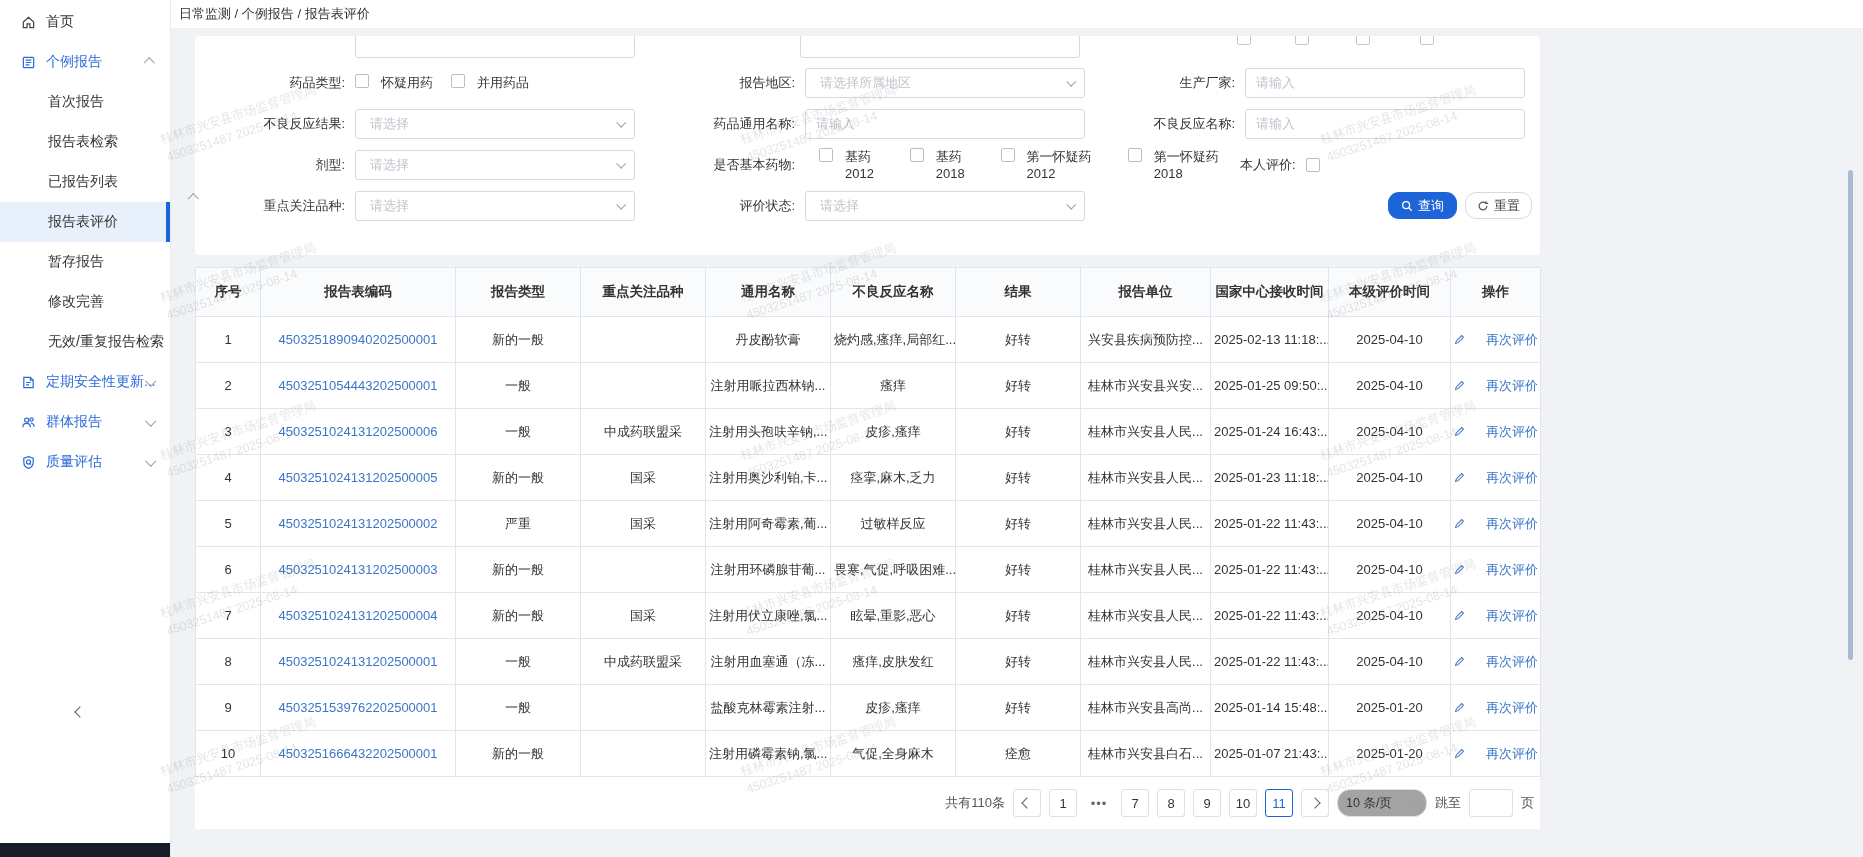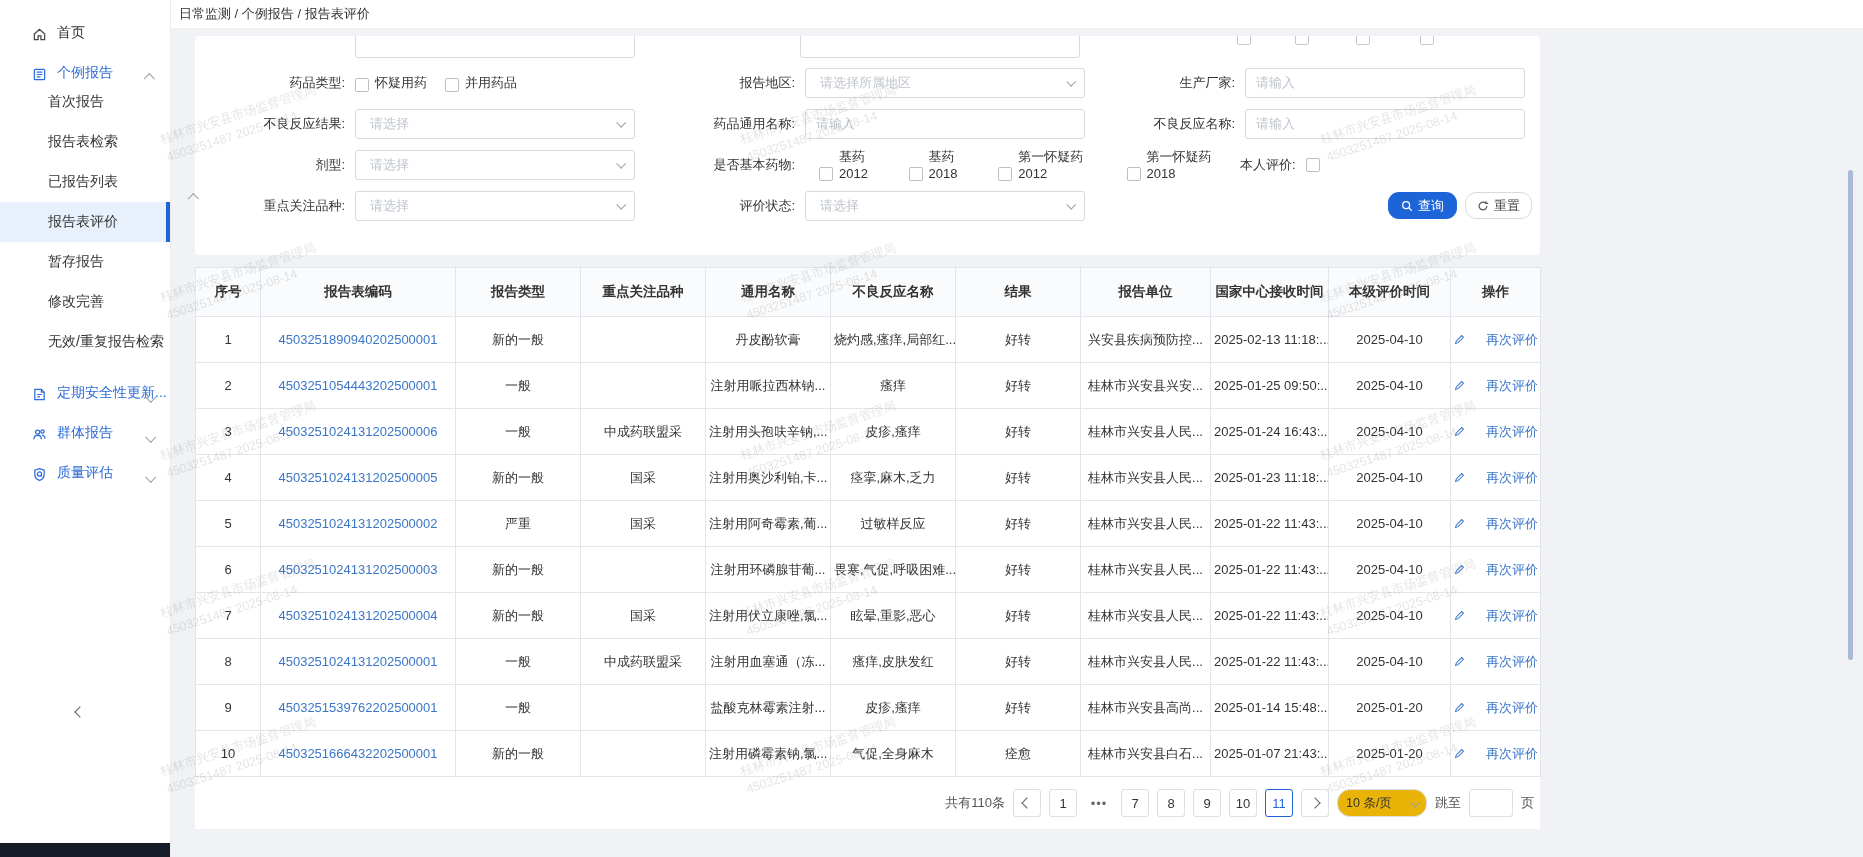--- a/index.html
+++ b/index.html
@@ -4,21 +4,21 @@
 <style>
   html,body{margin:0;padding:0;}
   body{
     width:1863px;height:857px;overflow:hidden;position:relative;
     font-family:"Liberation Sans","DejaVu Sans",sans-serif;
     background:#f0f2f5;color:#333;
   }
   
   .sidebar{position:absolute;left:0;top:0;width:170px;height:857px;background:#fff;border-right:1px solid #ececec;z-index:2;}
   .side-list{padding-top:2px;}
-  .side-item{height:40px;display:flex;align-items:flex-end;padding-left:31px;gap:10px;font-size:14px;color:#333;cursor:pointer;position:relative;}
+  .side-item{height:40px;display:flex;align-items:center;padding-left:20px;gap:10px;font-size:14px;color:#333;cursor:pointer;position:relative;}
   .side-item .s-icon{width:16px;height:16px;flex:none;display:flex;align-items:center;justify-content:center;color:#444;}
   .side-item.group .s-label,.side-item.group .s-icon{color:#2b6bd9;}
   .side-item .chev{position:absolute;right:16px;}
   .submenu-item{height:40px;display:flex;align-items:center;padding-left:48px;font-size:14px;color:#333;cursor:pointer;position:relative;}
   .submenu-item.active{background:#e8f1fb;}
   .submenu-item.active::after{content:"";position:absolute;right:0;top:0;width:4px;height:100%;background:#1c64d8;}
   .side-collapse{position:absolute;left:76px;top:702px;cursor:pointer;}
   .side-bottom{position:absolute;left:0;bottom:0;width:170px;height:14px;background:#161d29;}
   
   .chev{display:inline-block;width:7px;height:7px;border-right:1.5px solid #9aa0a8;border-bottom:1.5px solid #9aa0a8;}
@@ -41,42 +41,42 @@
   .c2{width:445px;}
   .c3{width:455px;}
   .f-label{width:150px;text-align:right;font-size:13px;color:#333;padding-right:10px;flex:none;white-space:nowrap;}
   .c2 .f-label{width:155px;}
   .field{position:relative;width:280px;height:30px;border:1px solid #d6d9e0;border-radius:3px;background:#fff;display:flex;align-items:center;padding:0 24px 0 14px;font-size:13px;color:#bfc4cc;box-sizing:border-box;}
   .field .chev{position:absolute;right:10px;width:6px;height:6px;}
   .f-input{width:280px;height:30px;border:1px solid #d6d9e0;border-radius:3px;background:#fff;padding:0 10px;font-size:13px;color:#333;box-sizing:border-box;font-family:inherit;outline:none;}
   .f-input::placeholder{color:#bfc4cc;}
   .cb{width:14px;height:14px;border:1px solid #b9bec7;border-radius:2px;background:#fff;flex:none;box-sizing:border-box;cursor:pointer;}
   .cb-group{display:flex;align-items:center;gap:18px;}
-  .cb-item{display:flex;align-items:flex-end;gap:6px;font-size:13px;color:#333;}
+  .cb-item{display:flex;align-items:flex-start;gap:12px;font-size:13px;color:#333;}
   .cell-ess{flex:1;}
   .cell-self{width:300px;justify-content:flex-start;padding-right:97px;}
   .cell-self .f-label{width:auto;}
   .cell-btns{justify-content:flex-end;padding-right:8px;}
   .btn{height:27px;border-radius:11px;font-size:13px;display:inline-flex;align-items:center;gap:5px;cursor:pointer;font-family:inherit;}
   .btn-primary{background:#1c64d8;color:#fff;border:none;padding:0 13px;}
   .btn-plain{background:#fff;color:#444;border:1px solid #d6d9e0;padding:0 11px;}
   .filter-collapse{position:absolute;left:20px;top:188px;z-index:6;cursor:pointer;}
   
   .table-card{position:absolute;left:25px;top:267px;width:1345px;background:#fff;}
   table{width:100%;border-collapse:collapse;table-layout:fixed;}
   th{height:48px;background:#fafbfc;border:1px solid #e2e5ea;font-size:13.5px;font-weight:600;color:#333;text-align:center;padding:0 2px;overflow:hidden;white-space:nowrap;}
   td{height:45px;border:1px solid #e2e5ea;font-size:13px;color:#333;text-align:center;padding:0 3px;overflow:hidden;white-space:nowrap;}
   .code-link{color:#3a76c8;text-decoration:none;cursor:pointer;}
   .action-link{color:#3a76c8;text-decoration:none;cursor:pointer;display:inline-flex;align-items:center;gap:21px;}
   
   .pager{height:52px;display:flex;align-items:center;justify-content:flex-end;gap:8px;padding-right:6px;font-size:13px;color:#555;background:#fff;}
   .page-btn{min-width:28px;height:28px;border:1px solid #dcdfe4;background:#fff;border-radius:3px;font-size:13px;color:#333;display:inline-flex;align-items:center;justify-content:center;cursor:pointer;box-sizing:border-box;padding:0 4px;font-family:inherit;}
   .page-btn.active{border-color:#1c64d8;color:#1c64d8;}
   .page-btn.ellipsis{border:none;background:transparent;color:#666;letter-spacing:1px;}
-  .size-select{width:90px;height:28px;border:1px solid #dcdfe4;border-radius:13px;display:flex;align-items:center;justify-content:space-between;padding:0 8px;font-size:12.5px;color:#333;background:#eab308;box-sizing:border-box;cursor:pointer;}
+  .size-select{width:90px;height:28px;border:1px solid #dcdfe4;border-radius:13px;display:flex;align-items:center;justify-content:space-between;padding:0 8px;font-size:12.5px;color:#333;background:#a3a3a3;box-sizing:border-box;cursor:pointer;}
   .size-select .chev{width:6px;height:6px;}
   .jump-input{width:44px;height:28px;border:1px solid #dcdfe4;border-radius:3px;background:#fff;box-sizing:border-box;font-family:inherit;outline:none;text-align:center;}
   .v-scrollbar{position:absolute;right:10px;top:170px;width:5px;height:490px;background:#a9bad2;border-radius:3px;}
   
   .wm-layer{position:absolute;inset:0;pointer-events:none;z-index:40;overflow:hidden;}
   .wm{position:absolute;transform:rotate(-18deg);color:rgba(120,120,120,0.20);font-size:12.5px;line-height:1.55;white-space:nowrap;}
   svg{display:block;}
 </style>
 </head>
 <body>

